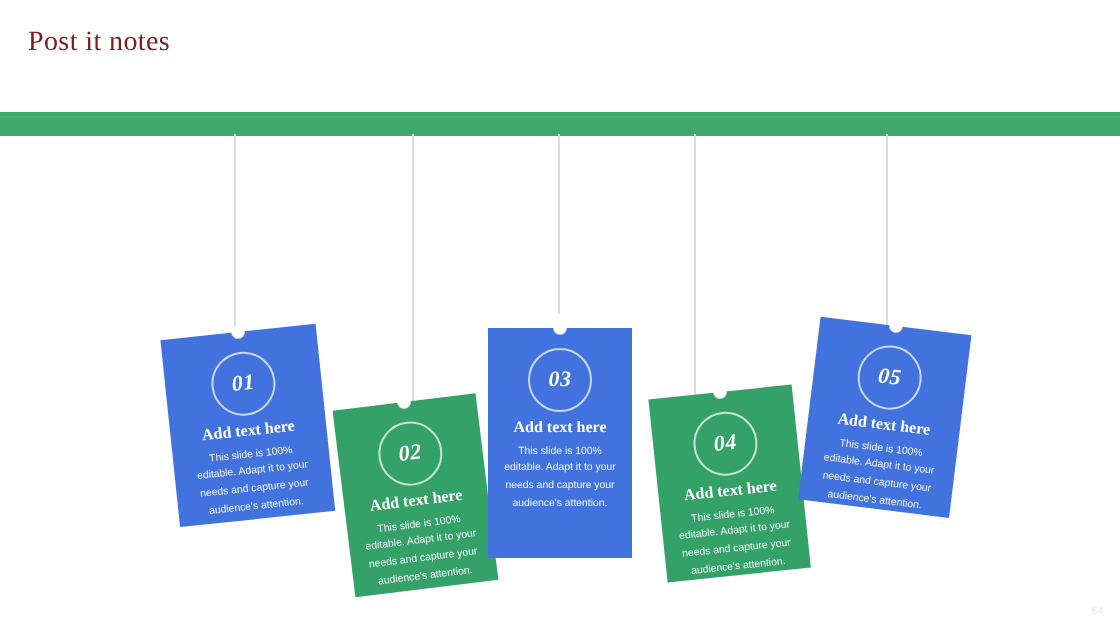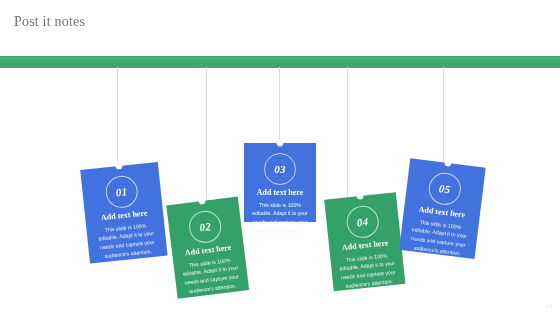--- a/index.html
+++ b/index.html
@@ -26,21 +26,21 @@
   }
 
   
   #slide-title {
     position: absolute;
     left: 14px;
     top: 14px;
     font-family: "Liberation Serif", "DejaVu Serif", serif;
     font-size: 14px;
     font-weight: 400;
-    color: #737373;
+    color: #7f1d1d;
     letter-spacing: 0.2px;
     white-space: nowrap;
   }
 
   
   #rail {
     position: absolute;
     left: 0;
     top: 56px;
     width: 560px;
@@ -122,21 +122,21 @@
     font-family: "Liberation Sans", sans-serif;
     font-size: 5.2px;
     line-height: 1.65;
     color: #f2f6fb;
     padding: 0 1px;
   }
 
   
   #note-01 { left: 80px;  top: 166px; width: 78px;  height: 94px;  transform: rotate(-6deg); }
   #note-02 { left: 166px; top: 201px; width: 72px;  height: 94px;  transform: rotate(-7deg); }
-  #note-03 { left: 244px; top: 143px; width: 72px;  height: 79px;  transform: rotate(0deg); }
+  #note-03 { left: 244px; top: 164px; width: 72px;  height: 115px;  transform: rotate(0deg); }
   #note-04 { left: 324px; top: 196px; width: 72px;  height: 92px;  transform: rotate(-6deg); }
   #note-05 { left: 410px; top: 163px; width: 76px;  height: 92px;  transform: rotate(7deg); }
 
   
   #string-1 { left: 117px; height: 102px; }
   #string-2 { left: 206px; height: 137px; }
   #string-3 { left: 279px; height: 90px;  }
   #string-4 { left: 347px; height: 132px; }
   #string-5 { left: 443px; height: 99px;  }
 

